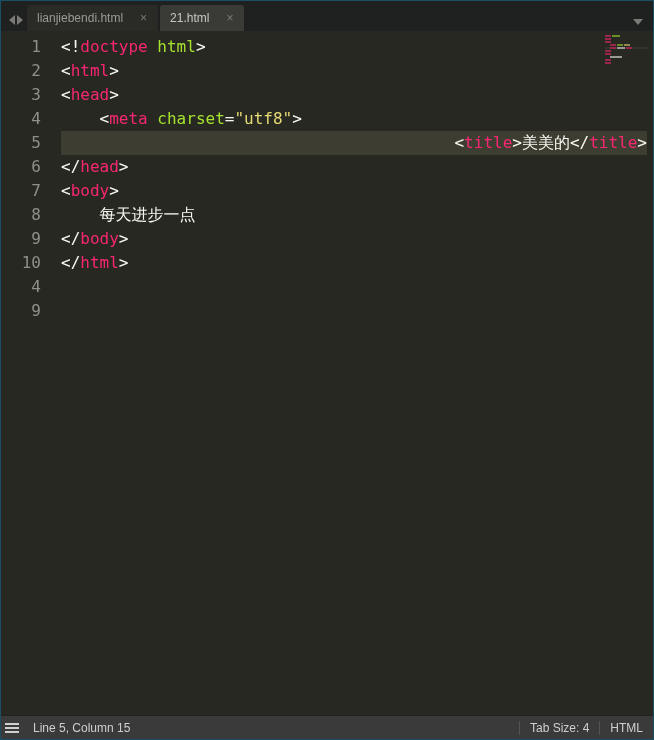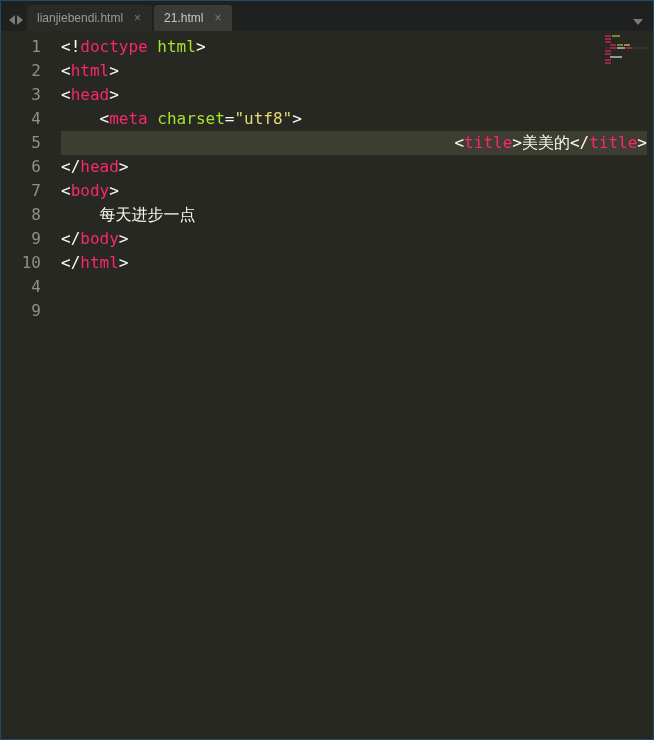--- a/index.html
+++ b/index.html
@@ -14,21 +14,21 @@
 .tbtn.close::before{content:"✕";font-size:11px;}
 .tbtn.min::before{content:"";display:block;width:10px;border-bottom:2px solid #2a4d5e;margin-top:6px;}
 .tbtn.max::before{content:"";display:block;width:10px;height:8px;border:1.5px solid #2a4d5e;}
 .menubar { height: 22px; background: linear-gradient(#f7f7f7,#e6e6e6); border-bottom:1px solid #b8b8b8; display:flex; align-items:center; padding:0 6px; gap:2px;}
 .menuitem { padding:2px 8px; font-size:12.5px; color:#333; cursor:default;}
 .tabbar { height: 30px; background: #1f2020; display:flex; align-items:flex-end; padding-left:6px; position:relative;}
 .nav-arrows { display:flex; align-items:center; gap:2px; padding:0 4px 6px 2px;}
 .nav-arrow { width:0;height:0;border-top:5px solid transparent;border-bottom:5px solid transparent;}
 .nav-arrow.left{border-right:6px solid #7a7a76;}
 .nav-arrow.right{border-left:6px solid #7a7a76;}
-.tab { height:26px; padding:0 10px; display:flex; align-items:center; gap:10px; color:#9a9a94; font-size:12px; background:#2a2b27; border-radius:3px 3px 0 0; margin-right:2px; cursor:default;}
+.tab { height:26px; padding:0 10px; display:flex; align-items:center; gap:16px; color:#9a9a94; font-size:12px; background:#2a2b27; border-radius:3px 3px 0 0; margin-right:2px; cursor:default;}
 .tab.active { background:#3a3b36; color:#c8c8c2;}
 .tab-close { color:#7a7a76; font-size:12px; padding:0 1px;}
 .tabbar-right { margin-left:auto; padding:6px 10px;}
 .down-arrow{width:0;height:0;border-left:5px solid transparent;border-right:5px solid transparent;border-top:6px solid #7a7a76;}
 .editor-area { flex:1; display:flex; background:#272822; position:relative; font-family: Consolas, Menlo, monospace; font-size:16px; line-height:24px;}
 .gutter { width:52px; background:#272822; color:#8f908a; text-align:right; padding:4px 12px 0 0; user-select:none;}
 .gutter div{height:24px;}
 .code { flex:1; padding:4px 6px 0 8px; white-space:pre; color:#f8f8f2; position:relative;}
 .code-line{height:24px;}
 .code-line.hl{background:#3e3d32;text-align:right;}
@@ -123,14 +123,28 @@
         </div>
       <div class="mm-row">
           <div class="mm-b" style="width:6px;background:#f92672"></div>
         </div>
       <div class="mm-row">
           <div class="mm-b" style="width:6px;background:#f92672"></div>
         </div>
     </div>
   </div>
 
+  <div class="statusbar">
+    <div class="sb-icon">
+      <svg viewBox="0 0 14 14">
+          <rect y="2" width="14" height="2" fill="#cfcfcf"></rect>
+          <rect y="6" width="14" height="2" fill="#cfcfcf"></rect>
+          <rect y="10" width="14" height="2" fill="#cfcfcf"></rect>
+        </svg>
+    </div>
+    <div class="sb-item">Line 5, Column 15</div>
+    <div class="sb-right">
+      <div class="sb-item">Tab Size: 4</div>
+      <div class="sb-item">HTML</div>
+    </div>
+  </div>
 
 </div>
 
 </body></html>

